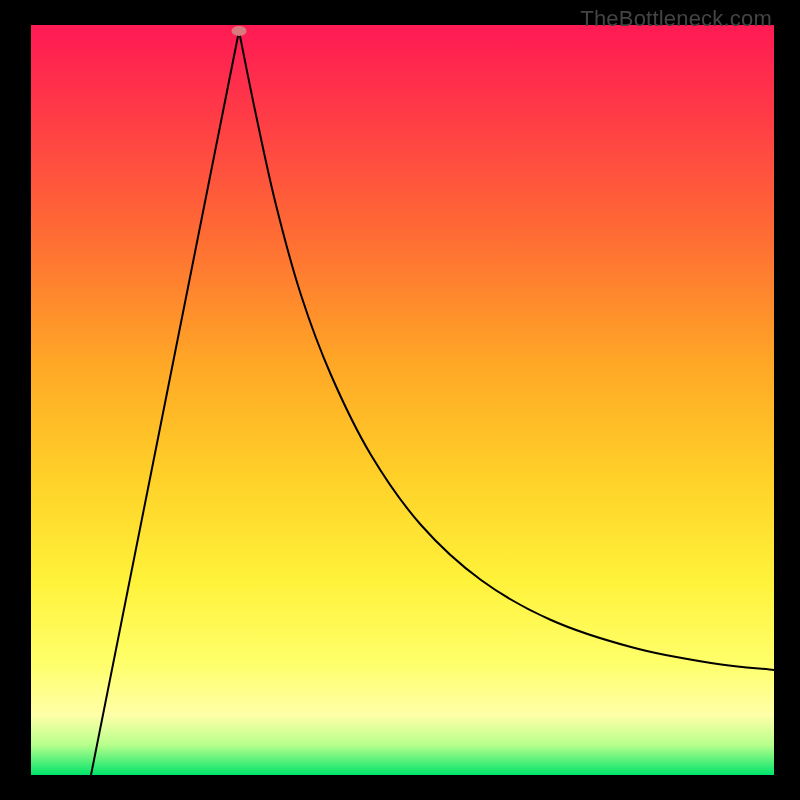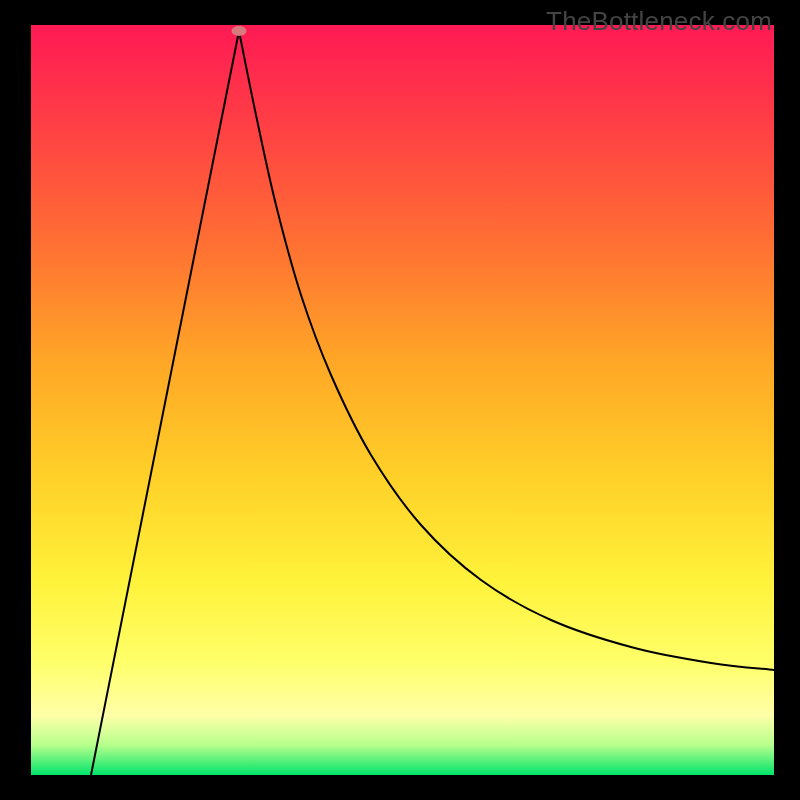--- a/index.html
+++ b/index.html
@@ -45,21 +45,21 @@
       #ffffa8 92%,
       #b7ff8c 96%,
       #00e46a 100%
     );
   }
   .watermark {
     position: absolute;
     top: 6px;
     right: 28px;
     color: #444;
-    font-size: 26px;
+    font-size: 22px;
     letter-spacing: 0.2px;
     font-weight: 500;
     user-select: none;
   }
   .marker {
     position: absolute;
     width: 15px;
     height: 10px;
     border-radius: 50%;
     background: #d97a7e;

